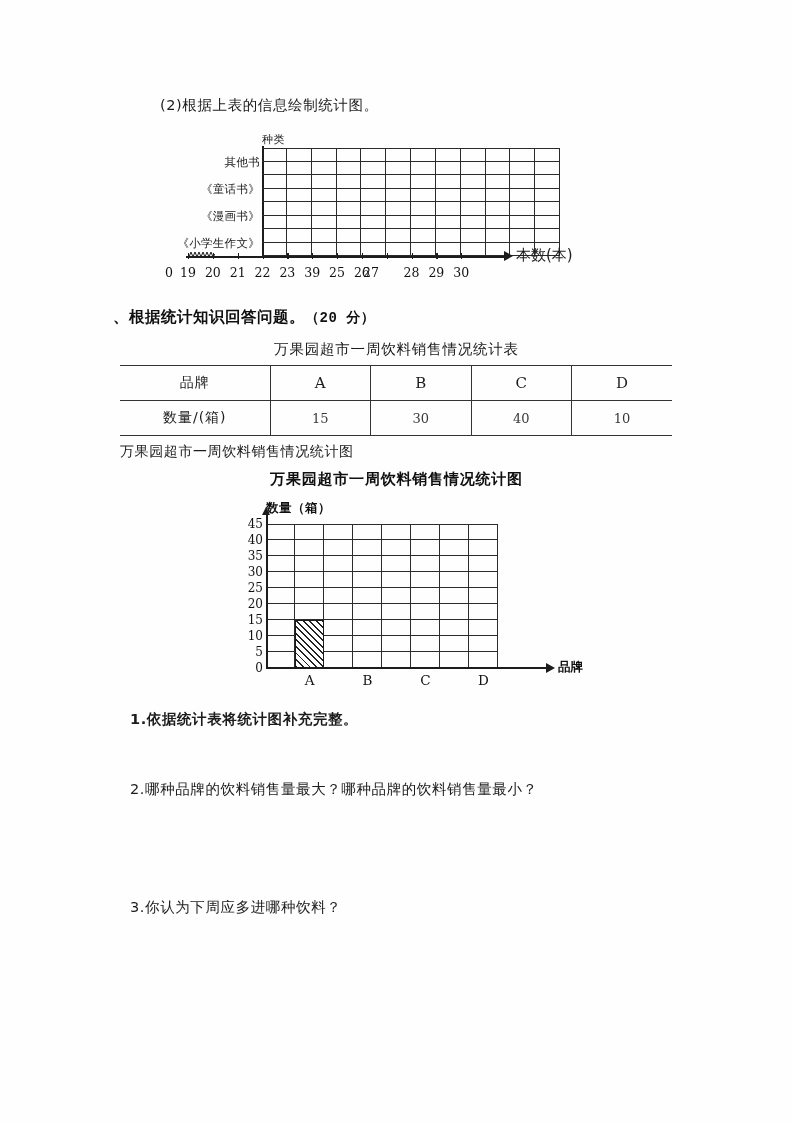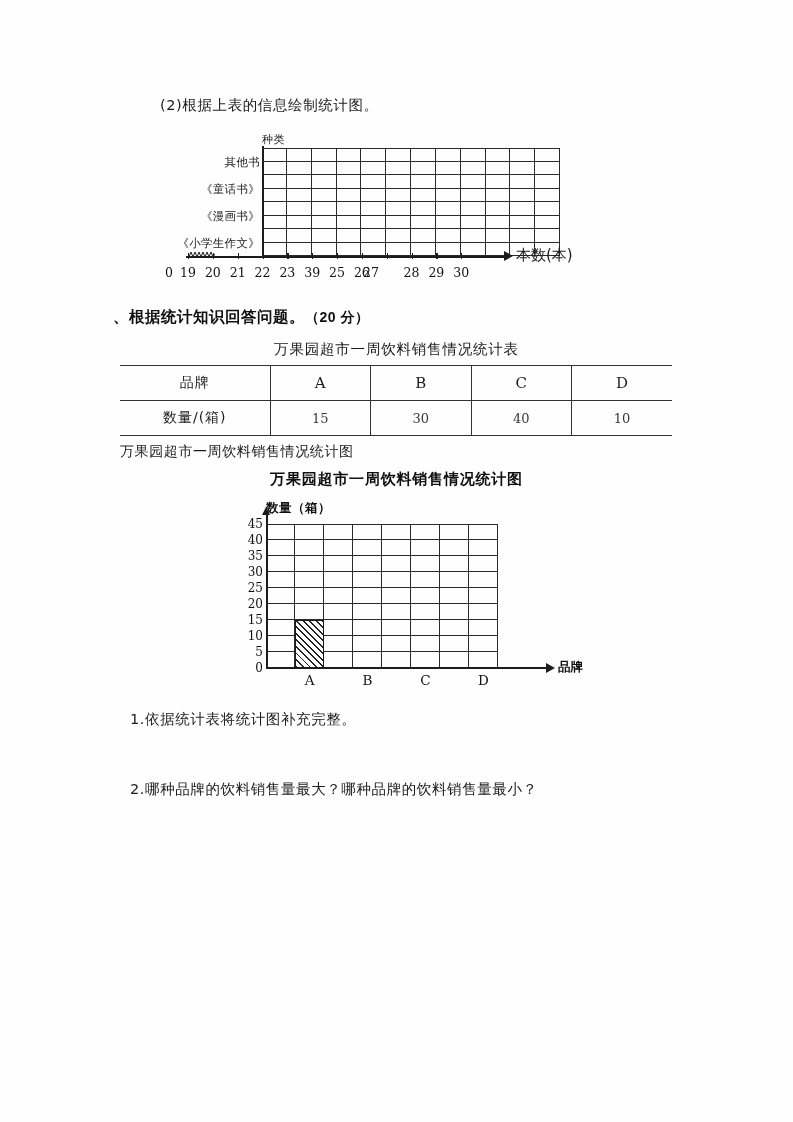--- a/index.html
+++ b/index.html
@@ -16,21 +16,21 @@
     overflow: hidden;
   }
   .page {
     position: absolute;
     inset: 0;
     background: #fefefe;
   }
 
   
   .cn { font-family: "DejaVu Sans", "Liberation Sans", sans-serif; }
-  .serif { font-family: Liberation Sans, sans-serif; }
+  .serif { font-family: Liberation Mono, monospace; }
 
   .q-prompt {
     position: absolute;
     font-size: 14.5px;
     letter-spacing: 0.6px;
     color: #1c1c1c;
     white-space: nowrap;
   }
 
   
@@ -641,16 +641,17 @@
     <div class="xcap">品牌</div>
 
     <div id="bar-xticks">
         <div class="xtick" style="left: 71.5px;">A</div>
         <div class="xtick" style="left: 129.5px;">B</div>
         <div class="xtick" style="left: 187.5px;">C</div>
         <div class="xtick" style="left: 245.5px;">D</div>
       </div>
   </div>
 
-  <div class="q-prompt cn" style="left:130px; top:710px;">1.依据统计表将统计图补充完整。</div>
+  <div class="q-prompt cn" style="left:130px; top:710px;font-weight:bold;">1.依据统计表将统计图补充完整。</div>
   <div class="q-prompt cn" style="left:130px; top:780px;">2.哪种品牌的饮料销售量最大？哪种品牌的饮料销售量最小？</div>
+  <div class="q-prompt cn" style="left:130px; top:898px;">3.你认为下周应多进哪种饮料？</div>
 
 </div>
 
 </body></html>

